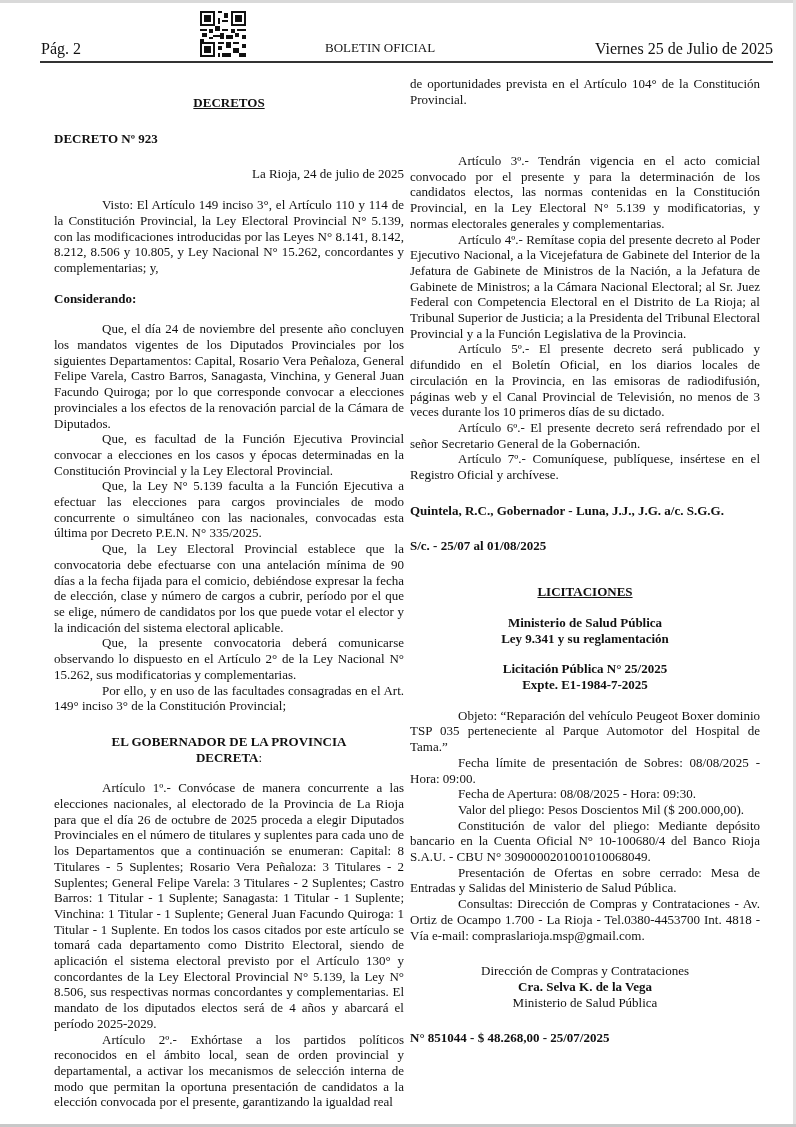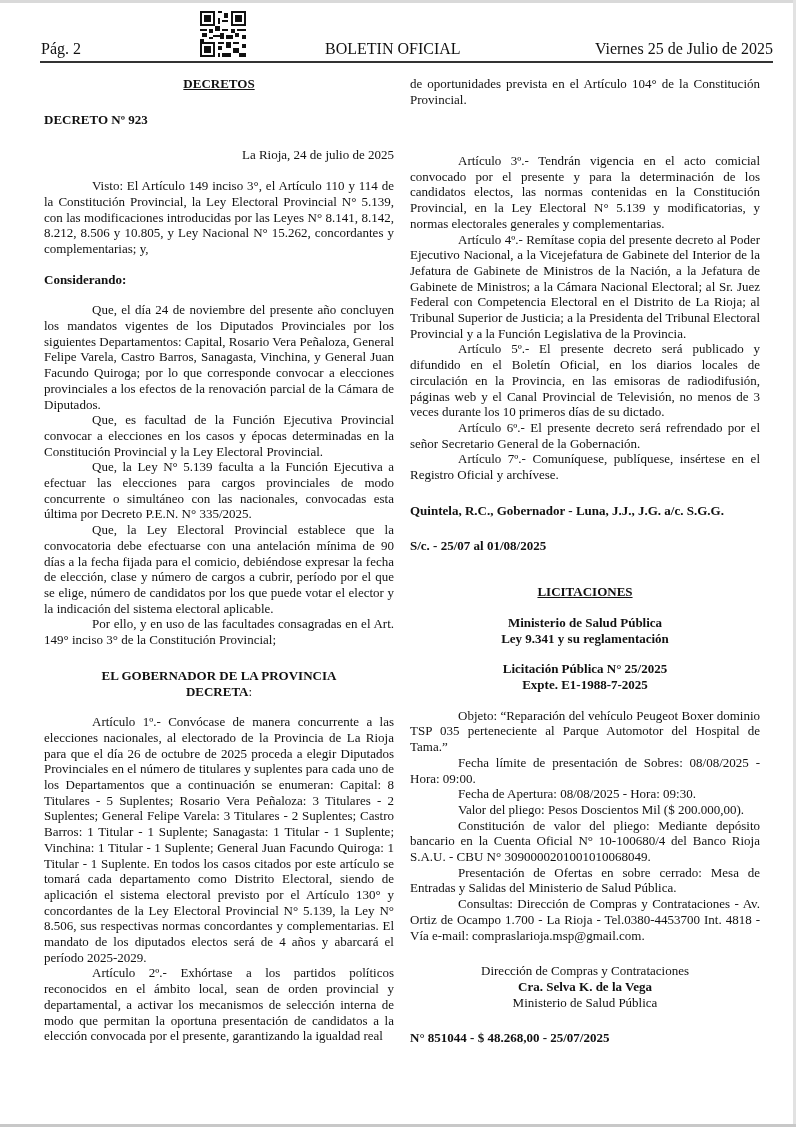--- a/index.html
+++ b/index.html
@@ -9,27 +9,27 @@
     font-family: "Liberation Serif", "DejaVu Serif", serif;
     color: #111;
     position: relative;
   }
   .frame-top { position: absolute; left: 0; top: 0; width: 796px; height: 3px; background: #d9d9d9; }
   .frame-bottom { position: absolute; left: 0; bottom: 0; width: 796px; height: 3px; background: #c8c8c8; }
   .frame-right { position: absolute; right: 0; top: 0; width: 3px; height: 1127px; background: #e2e2e2; }
 
   .header { position: absolute; left: 40px; top: 8px; width: 733px; height: 56px; }
   .header .pag { position: absolute; left: 1px; top: 32px; font-size: 16px; }
-  .header .title { position: absolute; left: 285px; top: 32px; font-size: 16px; }
+  .header .title { position: absolute; left: 285px; top: 32px; font-size: 13px; }
   .header .date { position: absolute; right: 0; top: 32px; font-size: 16px; }
   .header .qr { position: absolute; left: 160px; top: 2px; width: 46px; height: 48px; }
   .header-rule { position: absolute; left: 40px; top: 61px; width: 733px; height: 2px; background: #333; }
 
   .col { position: absolute; top: 76px; width: 350px; font-size: 13px; line-height: 15.7px; }
-  .col.left { left: 44px; }
+  .col.left { left: 54px; margin-top: 19px; }
   .col.right { left: 410px; width: 350px; }
 
   .p { text-align: justify; margin: 0; }
   .ind { text-indent: 48px; }
   .center { text-align: center; }
   .right-al { text-align: right; }
   .bold { font-weight: bold; }
   .u { text-decoration: underline; }
   .gap-s { height: 15px; }
   .gap-m { height: 20px; }
@@ -98,20 +98,21 @@
   <p class="p right-al">La Rioja, 24 de julio de 2025</p>
   <div class="gap-s"></div>
   <p class="p ind">Visto: El Artículo 149 inciso 3°, el Artículo 110 y 114 de la Constitución Provincial, la Ley Electoral Provincial N° 5.139, con las modificaciones introducidas por las Leyes N° 8.141, 8.142, 8.212, 8.506 y 10.805, y Ley Nacional N° 15.262, concordantes y complementarias; y,</p>
   <div class="gap-s"></div>
   <p class="p bold">Considerando:</p>
   <div class="gap-s"></div>
   <p class="p ind">Que, el día 24 de noviembre del presente año concluyen los mandatos vigentes de los Diputados Provinciales por los siguientes Departamentos: Capital, Rosario Vera Peñaloza, General Felipe Varela, Castro Barros, Sanagasta, Vinchina, y General Juan Facundo Quiroga; por lo que corresponde convocar a elecciones provinciales a los efectos de la renovación parcial de la Cámara de Diputados.</p>
   <p class="p ind">Que, es facultad de la Función Ejecutiva Provincial convocar a elecciones en los casos y épocas determinadas en la Constitución Provincial y la Ley Electoral Provincial.</p>
   <p class="p ind">Que, la Ley N° 5.139 faculta a la Función Ejecutiva  a efectuar las elecciones para cargos provinciales de modo concurrente o simultáneo con las nacionales, convocadas esta última por Decreto P.E.N. N° 335/2025.</p>
   <p class="p ind">Que, la Ley Electoral Provincial establece que la convocatoria debe efectuarse con una antelación mínima de 90 días a la fecha fijada para el comicio, debiéndose expresar la fecha de elección, clase y número de cargos a cubrir, período por el que se elige, número de candidatos por los que puede votar el elector y la indicación del sistema electoral aplicable.</p>
+  <p class="p ind">Que, la presente convocatoria deberá comunicarse observando lo dispuesto en el Artículo 2° de la Ley Nacional N° 15.262, sus modificatorias y complementarias.</p>
   <p class="p ind">Por ello, y en uso de las facultades consagradas en el Art. 149° inciso 3° de la Constitución Provincial;</p>
   <div class="gap-m"></div>
   <p class="p center bold">
     <span>EL GOBERNADOR DE LA PROVINCIA</span><br>
     <span>DECRETA</span><span style="font-weight:normal">:</span>
   </p>
   <div class="gap-s"></div>
   <p class="p ind">Artículo 1º.- Convócase de manera concurrente a las elecciones nacionales, al electorado de la Provincia de La Rioja para que el día 26 de octubre de 2025 proceda a elegir Diputados Provinciales en el número de titulares y suplentes para cada uno de los Departamentos que a continuación se enumeran: Capital: 8 Titulares - 5 Suplentes; Rosario Vera Peñaloza: 3 Titulares - 2 Suplentes; General Felipe Varela: 3 Titulares - 2 Suplentes; Castro Barros: 1 Titular - 1 Suplente; Sanagasta: 1 Titular - 1 Suplente; Vinchina: 1 Titular - 1 Suplente; General Juan Facundo Quiroga: 1 Titular - 1 Suplente. En todos los casos citados por este artículo se tomará cada departamento como Distrito Electoral, siendo de aplicación el sistema electoral previsto por el Artículo 130° y concordantes de la Ley Electoral Provincial N° 5.139, la Ley N° 8.506, sus respectivas normas concordantes y complementarias. El mandato de los diputados electos será de 4 años y abarcará el período 2025-2029.</p>
   <p class="p ind">Artículo 2º.- Exhórtase a los partidos políticos reconocidos en el ámbito local, sean de orden provincial y departamental, a activar los mecanismos de selección interna de modo que permitan la oportuna presentación de candidatos a la elección convocada por el presente, garantizando la igualdad real</p>
 </div>
@@ -127,21 +128,21 @@
   <p class="p bold">Quintela, R.C., Gobernador - Luna, J.J., J.G. a/c. S.G.G.</p>
   <div class="gap-m"></div>
   <p class="p bold">S/c. - 25/07 al 01/08/2025</p>
   <div class="gap-l"></div>
   <p class="p center bold u">LICITACIONES</p>
   <div class="gap-s"></div>
   <p class="p center bold">Ministerio de Salud Pública</p>
   <p class="p center bold">Ley 9.341 y su reglamentación</p>
   <div class="gap-s"></div>
   <p class="p center bold">Licitación Pública N° 25/2025</p>
-  <p class="p center bold">Expte. E1-1988-7-2025</p>
+  <p class="p center bold">Expte. E1-1984-7-2025</p>
   <div class="gap-s"></div>
   <p class="p ind">Objeto: “Reparación del vehículo Peugeot Boxer dominio TSP 035 perteneciente al Parque Automotor del Hospital de Tama.”</p>
   <p class="p ind">Fecha límite de presentación de Sobres: 08/08/2025 - Hora: 09:00.</p>
   <p class="p ind">Fecha de Apertura: 08/08/2025 - Hora: 09:30.</p>
   <p class="p ind">Valor del pliego: Pesos Doscientos Mil ($ 200.000,00).</p>
   <p class="p ind">Constitución de valor del pliego: Mediante depósito bancario en la Cuenta Oficial N° 10-100680/4 del Banco Rioja S.A.U. - CBU N° 3090000201001010068049.</p>
   <p class="p ind">Presentación de Ofertas en sobre cerrado: Mesa de Entradas y Salidas del Ministerio de Salud Pública.</p>
   <p class="p ind">Consultas: Dirección de Compras y Contrataciones - Av. Ortiz de Ocampo 1.700 - La Rioja - Tel.0380-4453700 Int. 4818 - Vía e-mail: compraslarioja.msp@gmail.com.</p>
   <div class="gap-m"></div>
   <p class="p center">Dirección de Compras y Contrataciones</p>

